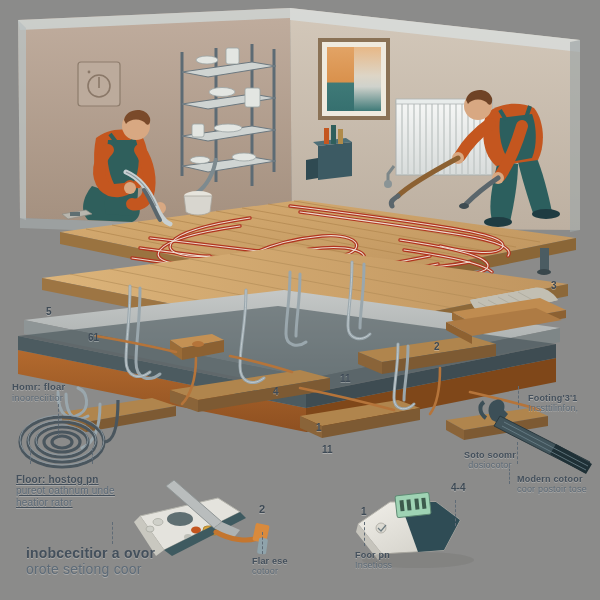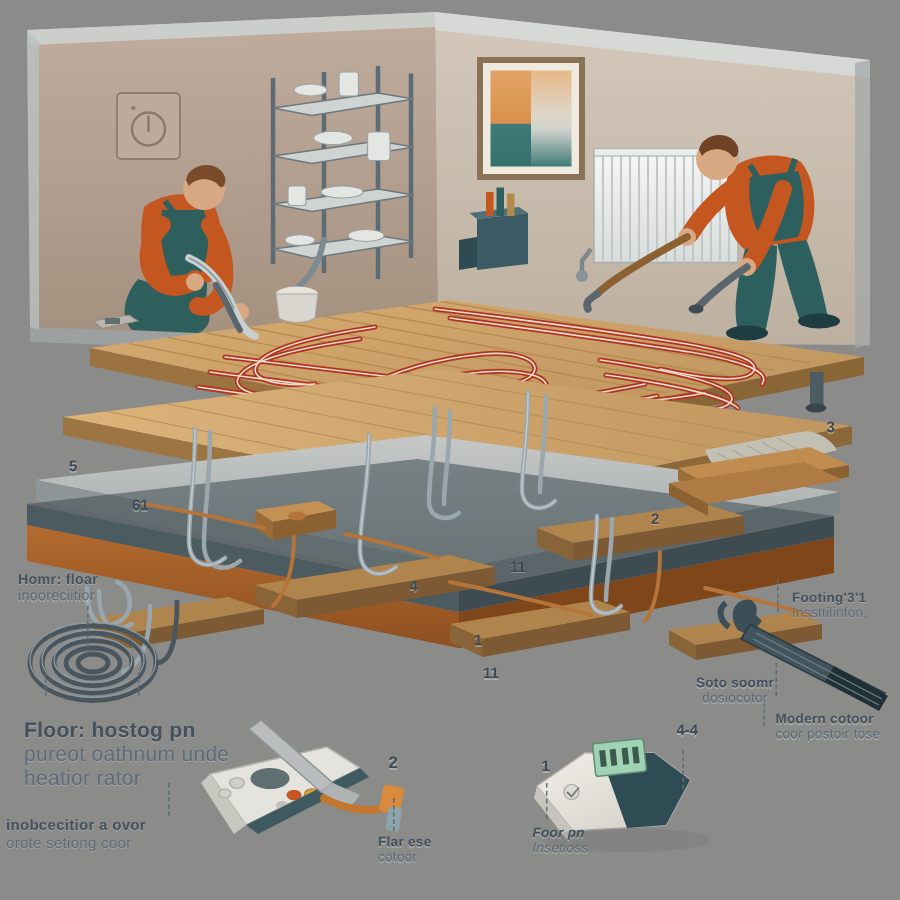--- a/index.html
+++ b/index.html
@@ -446,37 +446,37 @@
 <div class="leader" style="left:455px;top:500px;height:26px;"></div>
 <div class="leader" style="left:518px;top:386px;height:22px;"></div>
 <div class="leader" style="left:517px;top:442px;height:22px;"></div>
 <div class="leader" style="left:509px;top:468px;height:16px;"></div>
 
 <div class="lbl" style="left:12px;top:382px;font-size:9.5px;">
   <span>Homr: floar</span>
   <span class="sub">inooreciitior</span>
 </div>
 
-<div class="lbl" style="left:16px;top:462px;font-size:14px;white-space:pre-line;">
+<div class="lbl" style="left:16px;top:462px;font-size:10px;white-space:pre-line;text-decoration:underline;">
   <span>Floor: hostog pn</span>
   <span class="sub">pureot oathnum unde
 heatior rator</span>
 </div>
 
-<div class="lbl" style="left:4px;top:545px;font-size:10px;">
+<div class="lbl" style="left:26px;top:545px;font-size:14px;">
   <span>inobcecitior a ovor</span>
   <span class="sub">orote setiong coor</span>
 </div>
 
 <div class="lbl" style="left:252px;top:556px;font-size:9px;">
   <span>Flar ese</span>
   <span class="sub">cotoor</span>
 </div>
 
-<div class="lbl" style="left:355px;top:550px;font-size:9px;font-style:italic;">
+<div class="lbl" style="left:355px;top:550px;font-size:9px;">
   <span>Foor pn</span>
   <span class="sub">Insetioss</span>
 </div>
 
 
 <div class="lbl" style="left:528px;top:393px;font-size:9px;">
   <span>Footing'3'1</span>
   <span class="sub">Inssttilinfon,</span>
 </div>
 

